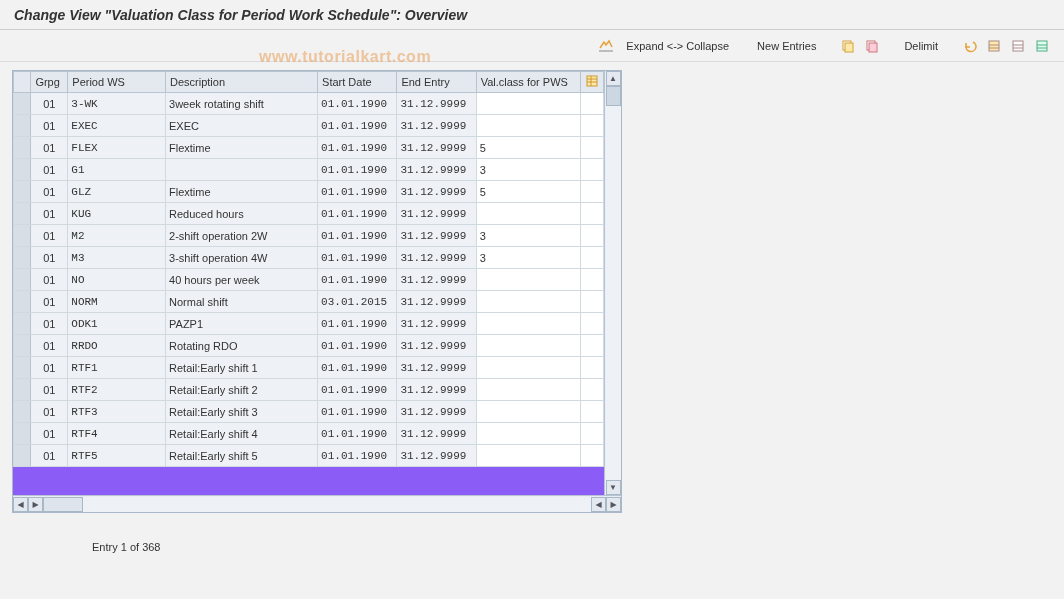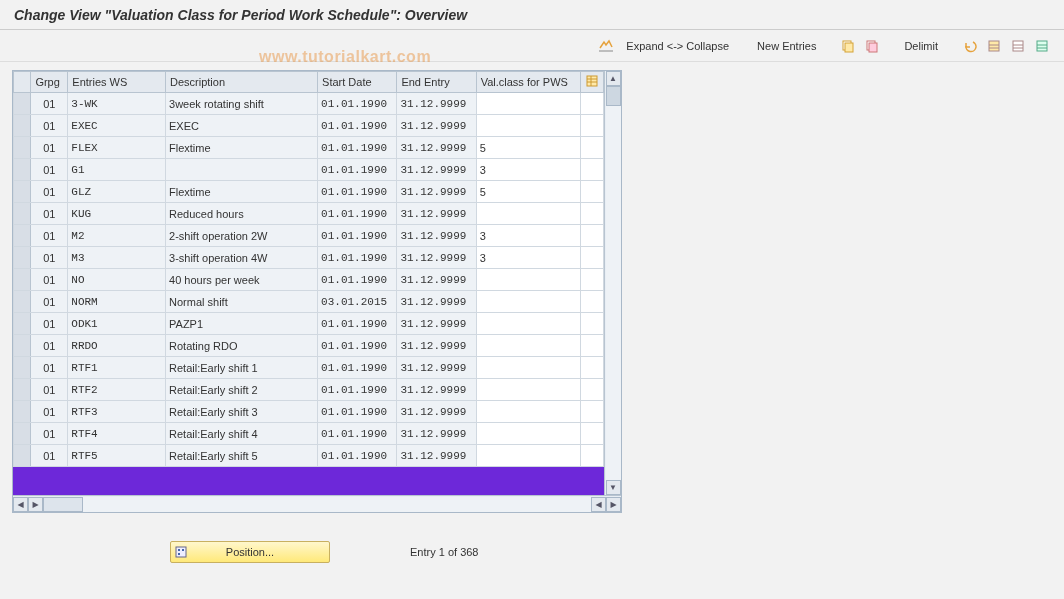--- a/index.html
+++ b/index.html
@@ -50,21 +50,21 @@
       justify-content: center;
       cursor: pointer;
       border-radius: 2px;
     }
 
     .table-wrap {
       margin: 8px 12px 0 12px;
       width: 610px;
       position: relative;
       border: 1px solid #a9b8c8;
-      background: #6d28d9;
+      background: #8b5cf6;
     }
     .table-scroll {
       height: 424px;
       overflow: hidden;
       display: flex;
     }
     .table-main {
       flex: 1;
     }
     table {
@@ -236,21 +236,21 @@
 <div class="watermark">www.tutorialkart.com</div>
 
 <div class="table-wrap">
   <div class="table-scroll">
     <div class="table-main">
       <table>
         <thead>
           <tr>
             <th class="sel-h"></th>
             <th>Grpg</th>
-            <th>Entries WS</th>
+            <th>Period WS</th>
             <th>Description</th>
             <th>Start Date</th>
             <th>End Entry</th>
             <th>Val.class for PWS</th>
             <th class="settings-h">
               <svg width="12" height="12" viewBox="0 0 12 12">
                   <rect x="1" y="1" width="10" height="10" fill="#ffe9a8" stroke="#cc9933"></rect>
                   <line x1="1" y1="4" x2="11" y2="4" stroke="#cc9933"></line>
                   <line x1="1" y1="7" x2="11" y2="7" stroke="#cc9933"></line>
                   <line x1="5" y1="1" x2="5" y2="11" stroke="#cc9933"></line>
@@ -446,25 +446,14 @@
     <div style="width:40px;background:#dde4ec;border:1px solid #a9b8c8;height:15px;"></div>
     <div class="track"></div>
     <div class="right-group">
       <div class="arrow">◀</div>
       <div class="arrow">▶</div>
     </div>
   </div>
 </div>
 
 <div class="bottom-bar">
-  <div class="position-btn">
-    <span class="picon">
-      <svg width="14" height="14" viewBox="0 0 14 14">
-          <rect x="1" y="2" width="10" height="10" fill="#eef" stroke="#668"></rect>
-          <rect x="3" y="4" width="2" height="2" fill="#46a"></rect>
-          <rect x="3" y="8" width="2" height="2" fill="#46a"></rect>
-          <rect x="7" y="4" width="2" height="2" fill="#46a"></rect>
-        </svg>
-    </span>
-    <span>Position...</span>
-  </div>
   <span class="entry-text">Entry 1 of 368</span>
 </div>
 
 </body></html>

